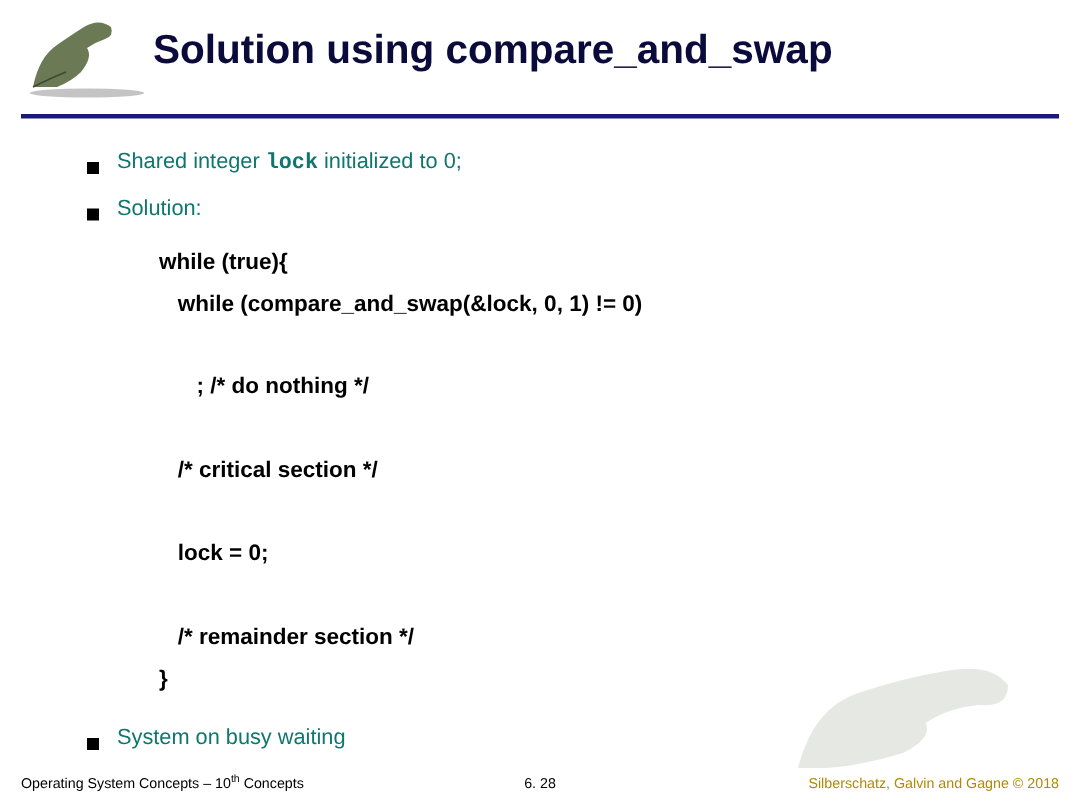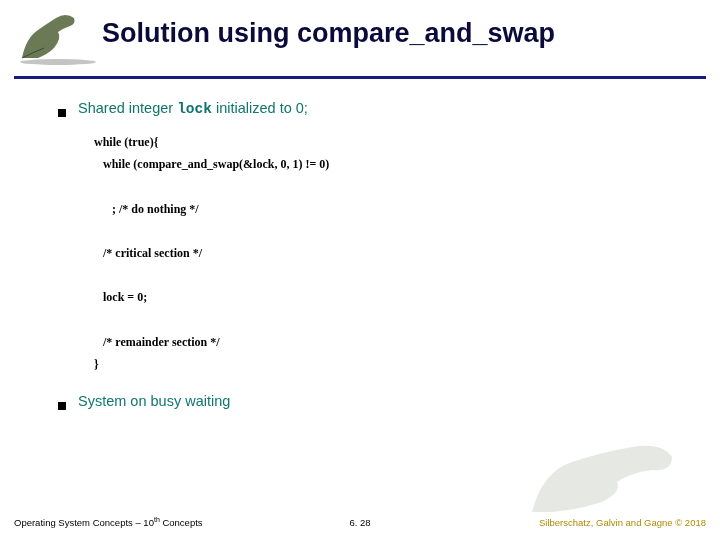--- a/index.html
+++ b/index.html
@@ -6,21 +6,21 @@
   html, body { width: 720px; height: 540px; font-family: Arial, Helvetica, sans-serif; background: #fff; overflow: hidden; }
   .slide { position: relative; width: 720px; height: 540px; }
   .header-row { display: flex; align-items: flex-start; padding: 8px 14px 0 14px; }
   .logo { width: 88px; height: 60px; position: relative; flex-shrink: 0; }
   .title { font-size: 27px; font-weight: 700; color: #0b0b3b; padding-top: 10px; }
   .rule { position: absolute; left: 14px; right: 14px; top: 76px; height: 3px; background: #1a1a7a; }
   .body { position: absolute; left: 58px; right: 24px; top: 100px; }
   .bullet { display: flex; align-items: baseline; margin-bottom: 14px; font-size: 14.5px; color: #0f766e; font-family: Arial, sans-serif; }
   .bullet .sq { width: 8px; height: 8px; background: #000; margin-right: 12px; position: relative; top: 4px; flex-shrink: 0; }
   .code-inline { font-family: "Courier New", monospace; font-weight: 700; }
-  .codeblock { font-family: Liberation Serif, serif; font-weight: 700; font-size: 12px; color: #000; white-space: pre; line-height: 1.85; margin-left: 36px; margin-bottom: 18px; }
+  .codeblock { font-family: Liberation Sans, sans-serif; font-weight: 700; font-size: 15px; color: #000; white-space: pre; line-height: 1.85; margin-left: 48px; margin-bottom: 18px; }
   .footer { position: absolute; left: 0; right: 0; bottom: 12px; display: flex; justify-content: space-between; align-items: flex-end; padding: 0 14px; font-size: 9.5px; }
   .foot-left { color: #000; }
   .foot-left sup { font-size: 7px; }
   .foot-mid { color: #000; position: absolute; left: 50%; transform: translateX(-50%); }
   .foot-right { color: #b08a00; text-align: left; }
   .watermark { position: absolute; right: 28px; bottom: 18px; width: 170px; height: 90px; opacity: 0.16; pointer-events: none; }
 </style>
 </head>
 <body>
 
@@ -41,20 +41,24 @@
 
   <div class="body">
 
     <div class="bullet">
       <span class="sq"></span>
       <span>
         <span>Shared integer </span><span class="code-inline">lock</span><span>  initialized to 0;</span>
       </span>
     </div>
 
+    <div class="bullet">
+      <span class="sq"></span>
+      <span>Solution:</span>
+    </div>
 
     <div class="codeblock">while (true){
    while (compare_and_swap(&amp;lock, 0, 1) != 0)
 
       ; /* do nothing */
 
    /* critical section */
 
    lock = 0;
 

